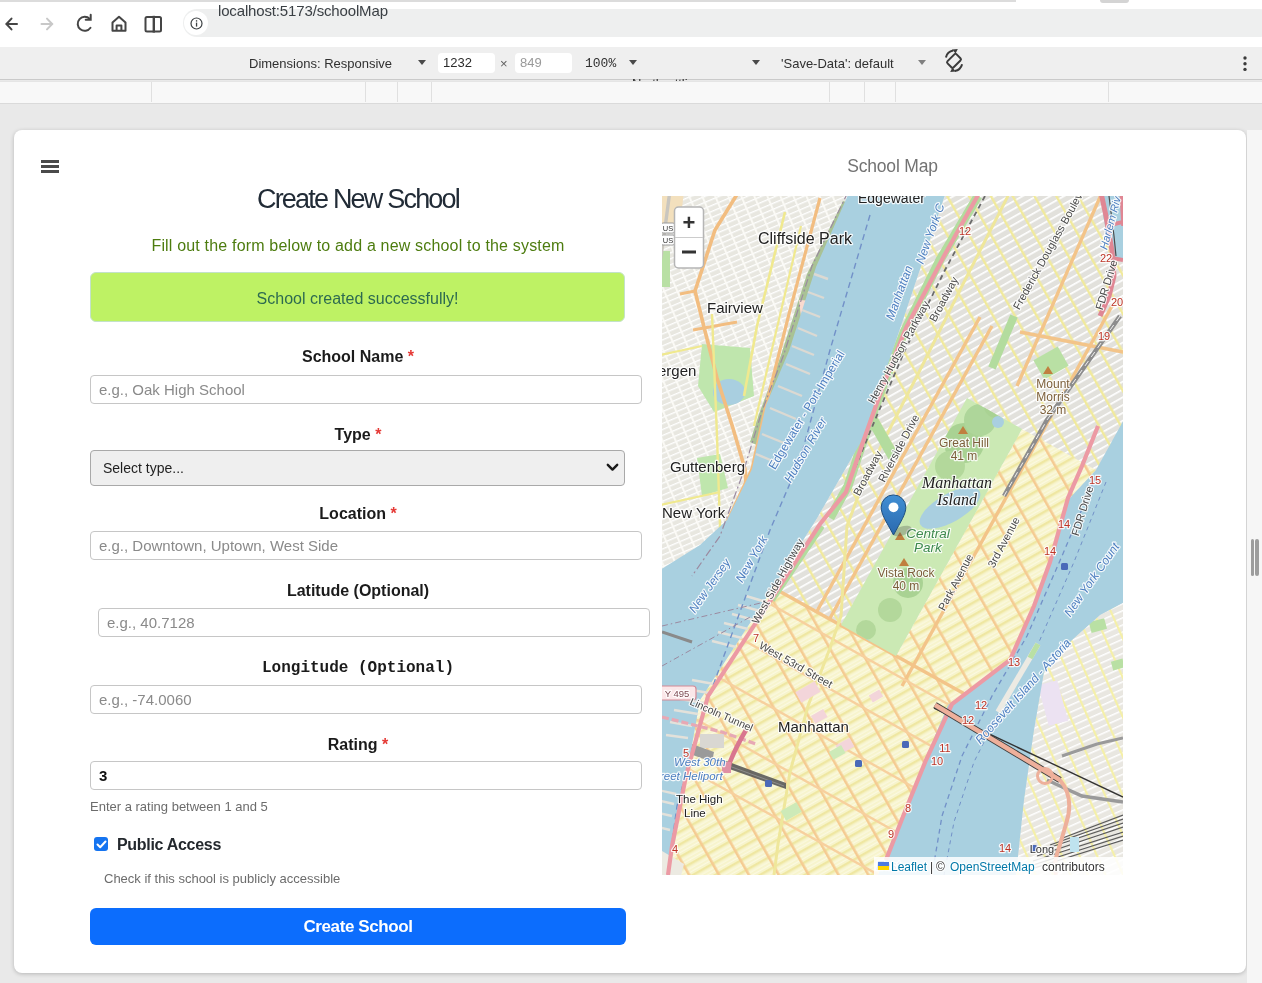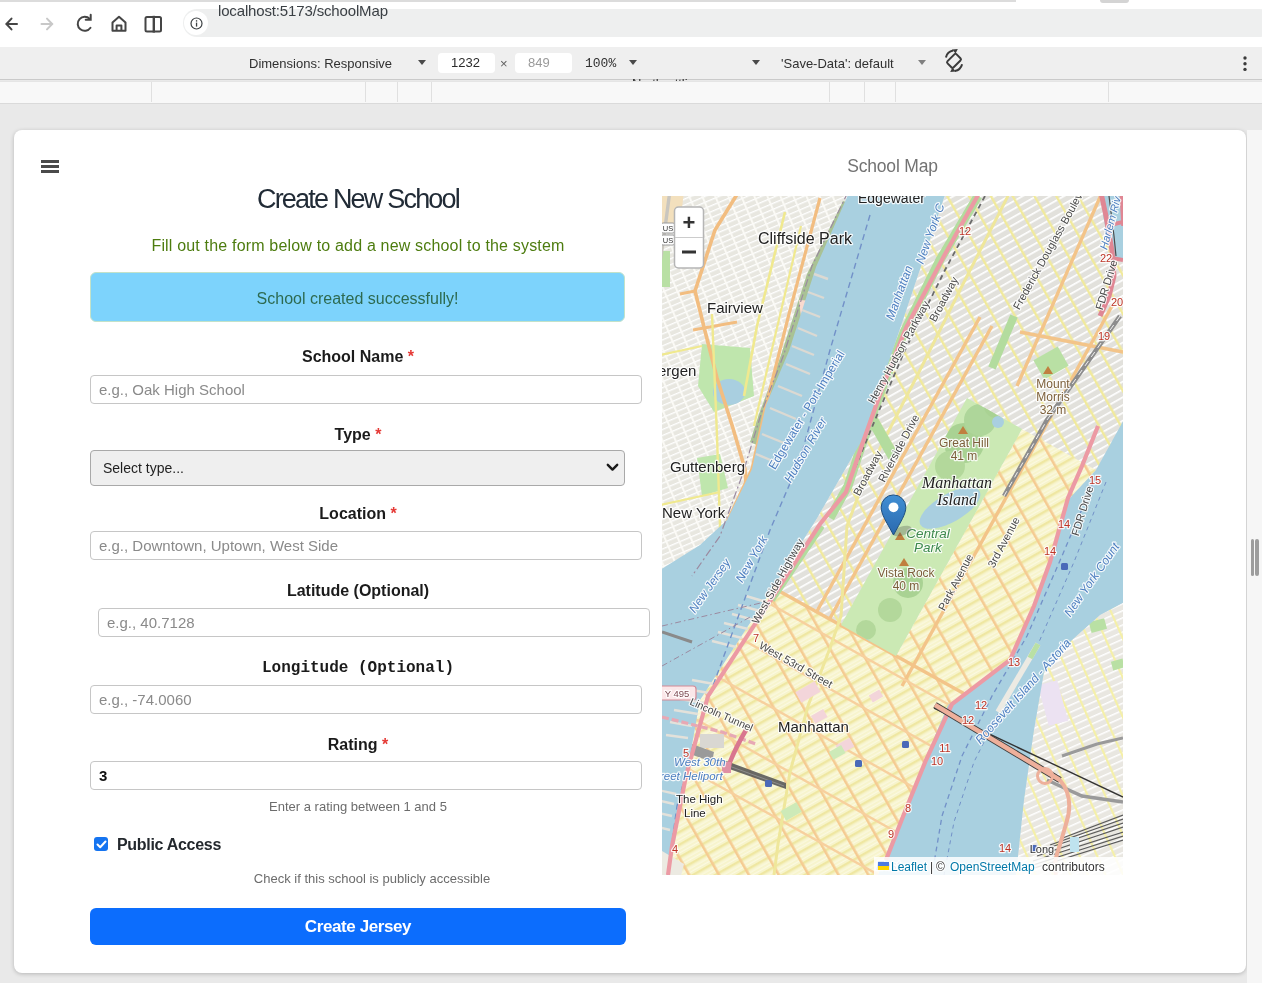--- a/index.html
+++ b/index.html
@@ -9,40 +9,40 @@
   #topbar{left:0;top:0;width:1262px;height:47px;background:#fff;}
   #topline{left:0;top:0;width:1016px;height:2px;background:#dcdcdc;}
   #topline2{left:1100px;top:0;width:29px;height:3px;background:#d4d4d4;border-radius:0 0 3px 3px;}
   #urlpill{left:183px;top:9px;width:1090px;height:28px;border-radius:14px;background:#eeefef;}
   #infocircle{left:184px;top:11px;width:24px;height:24px;border-radius:50%;background:#fff;}
   #urltext{left:218px;top:2px;font-size:15px;color:#3a3f44;letter-spacing:-0.15px;}
   
   #devbar{left:0;top:47px;width:1262px;height:33px;background:#efefef;border-bottom:1px solid #cacaca;box-sizing:border-box;}
   .dtxt{position:absolute;font-size:13px;color:#303030;top:56px;}
   .caret{position:absolute;width:0;height:0;border-left:4.5px solid transparent;border-right:4.5px solid transparent;border-top:5px solid #4a4a4a;top:60px;}
-  .dbox{position:absolute;top:53px;width:57px;height:20px;background:#fff;border-radius:4px;font-size:13px;color:#2b2b2b;padding-left:13px;line-height:20px;box-sizing:border-box;}
+  .dbox{position:absolute;top:53px;width:57px;height:20px;background:#fff;border-radius:4px;font-size:13px;color:#2b2b2b;padding-left:5px;line-height:20px;box-sizing:border-box;}
   #dots3{left:1240px;top:54px;width:10px;height:20px;}
   
   #cellrow{left:0;top:81px;width:1262px;height:21px;background:#f8f8f8;border-top:1px solid #e5e5e5;border-bottom:1px solid #dadada;box-sizing:content-box;}
   .vline{position:absolute;top:82px;width:1px;height:20px;background:#e0e0e0;}
   
   #card{left:14px;top:130px;width:1232px;height:843px;background:#fff;border-radius:8px;box-shadow:0 1px 4px rgba(0,0,0,0.22);}
   #strack{left:1247px;top:130px;width:15px;height:853px;background:#f6f6f6;}
   .thumbbar{position:absolute;background:#9d9d9d;border-radius:2px;}
   #burger div{height:2.6px;background:#4a4a4a;margin-bottom:2.6px;}
   
   .ctr{text-align:center;}
   #h1{left:90px;top:184px;width:536px;font-size:27px;font-weight:normal;color:#212b36;letter-spacing:-1.8px;}
   #sub{left:60px;top:237px;width:596px;font-size:16px;color:#4d7c0f;letter-spacing:0.18px;}
-  #alert{left:90px;top:272px;width:533px;height:48px;background:#7dd3fc;border:1px solid #c3e2c9;border-radius:6px;font-size:16px;color:#2d6a50;line-height:52px;}
+  #alert{left:90px;top:272px;width:533px;height:48px;background:#bef264;border:1px solid #c3e2c9;border-radius:6px;font-size:16px;color:#2d6a50;line-height:52px;}
   .flabel{position:absolute;left:90px;width:536px;text-align:center;font-size:16px;font-weight:bold;color:#1b1b1b;}
   .flabel b{color:#e53935;font-weight:bold;}
   .finput{position:absolute;left:90px;width:552px;height:29px;border:1px solid #c6c6c6;border-radius:4px;background:#fff;box-sizing:border-box;font-size:15px;color:#8a8a8a;line-height:27px;padding-left:8px;}
   #fselect{left:90px;top:450px;width:535px;height:36px;background:#efefef;border:1px solid #a9a9a9;border-radius:4px;box-sizing:border-box;font-size:14px;color:#1f1f1f;line-height:34px;padding-left:12px;}
-  .helper{position:absolute;width:536px;text-align:center;font-size:13px;color:#6c6c6c;}
+  .helper{position:absolute;width:536px;text-align:left;font-size:13px;color:#6c6c6c;}
   #cbx{left:94px;top:837px;width:14px;height:14px;background:#1574f0;border-radius:3px;}
   #cbxlabel{left:117px;top:836px;font-size:16px;font-weight:bold;color:#24292e;letter-spacing:-0.3px;}
   #btn{left:90px;top:908px;width:536px;height:37px;background:#0c6dfd;border-radius:6px;color:#fff;font-weight:bold;font-size:17px;text-align:center;line-height:37px;letter-spacing:-0.4px;}
   #maptitle{left:662px;top:156px;width:461px;text-align:center;font-size:17.5px;color:#737373;letter-spacing:-0.2px;}
 </style>
 </head>
 <body>
   <div class="abs" id="topbar"></div>
   <div class="abs" id="topline"></div>
   <div class="abs" id="topline2"></div>
@@ -151,21 +151,21 @@
   <div class="finput" style="top:685px;">e.g., -74.0060</div>
   <div class="flabel" style="top:736px;">Rating <b>*</b></div>
   <div class="finput" style="top:761px;color:#101010;font-weight:bold;">3</div>
   <div class="helper" style="left:90px;top:799px;">Enter a rating between 1 and 5</div>
   <div class="abs" id="cbx"></div>
   <svg class="abs" style="left:96px;top:840px" width="11" height="9" viewBox="0 0 11 9">
     <path d="M1.5 4.5 L4.2 7.2 L9.5 1.5" fill="none" stroke="#fff" stroke-width="2" stroke-linecap="round" stroke-linejoin="round"></path>
   </svg>
   <div class="abs" id="cbxlabel">Public Access</div>
   <div class="helper" style="left:104px;top:863px;margin-top:8px;">Check if this school is publicly accessible</div>
-  <div class="abs" id="btn">Create Jersey</div>
+  <div class="abs" id="btn">Create School</div>
 
   <div class="abs ctr" id="maptitle">School Map</div>
 
   <svg class="abs" id="map" style="left:662px;top:196px" width="461" height="679" viewBox="0 0 461 679">
     <style>
       text{paint-order:stroke;stroke:rgba(255,255,255,0.85);stroke-width:2.4px;stroke-linejoin:round;}
     </style>
     <defs>
       <pattern id="patUWS" width="19" height="6.8" patternUnits="userSpaceOnUse" patternTransform="rotate(-29.5)">
         <rect width="19" height="6.8" fill="#e2e1dc"></rect>

